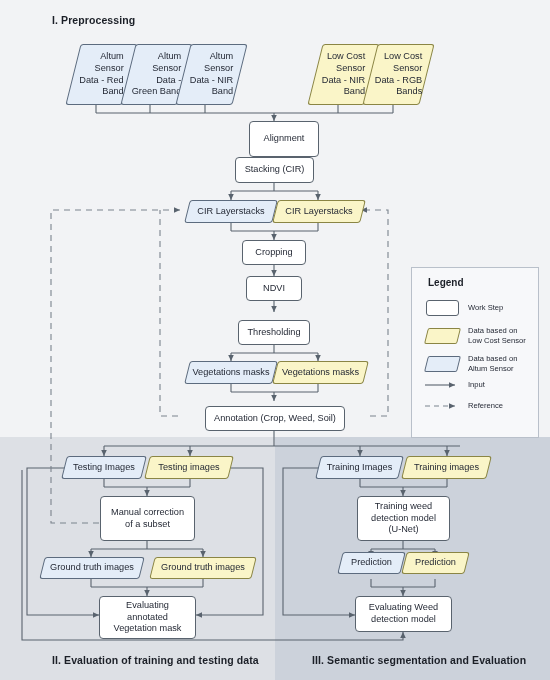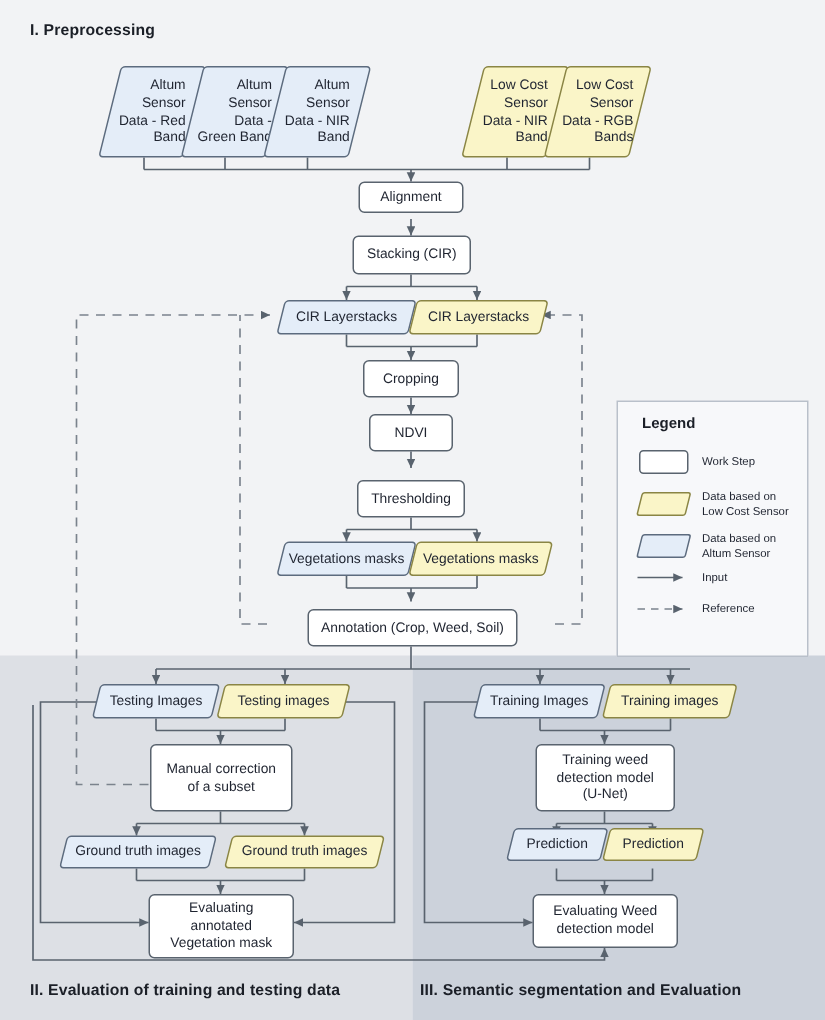--- a/index.html
+++ b/index.html
@@ -20,20 +20,21 @@
   #band-two  { left:0; top:437px; width:275px; height:243px; background:#dde0e5; }
   #band-three{ left:275px; top:437px; width:275px; height:243px; background:#ccd2db; }
 
   .section-title {
     position:absolute;
     font-size:10.5px;
     font-weight:bold;
     letter-spacing:.1px;
     color:#1b1f27;
     white-space:nowrap;
+    margin-left:32px;
   }
   #title-pre   { left:20px; top:14px; }
   #title-two   { left:20px; top:654px; }
   #title-three { left:280px; top:654px; }
 
   
   #wires { position:absolute; left:0; top:0; width:550px; height:680px; }
 
   
   .node {
@@ -228,21 +229,21 @@
 Data - NIR
 Band</span>
     </div>
   <div class="node data yellow" style="left:370px; top:44px; width:57px; height:61px;">
       <span class="lbl">Low Cost
 Sensor
 Data - RGB
 Bands</span>
     </div>
 
-  <div class="node step" style="left:239px; top:121px; width:70px; height:21px;">
+  <div class="node step" style="left:249px; top:121px; width:70px; height:36px;">
       <span class="lbl">Alignment</span>
     </div>
   <div class="node step" style="left:235px; top:157px; width:79px; height:26px;">
       <span class="lbl">Stacking (CIR)</span>
     </div>
 
   <div class="node data blue" style="left:187px; top:200px; width:88px; height:23px;">
       <span class="lbl">CIR Layerstacks</span>
     </div>
   <div class="node data yellow" style="left:275px; top:200px; width:88px; height:23px;">

